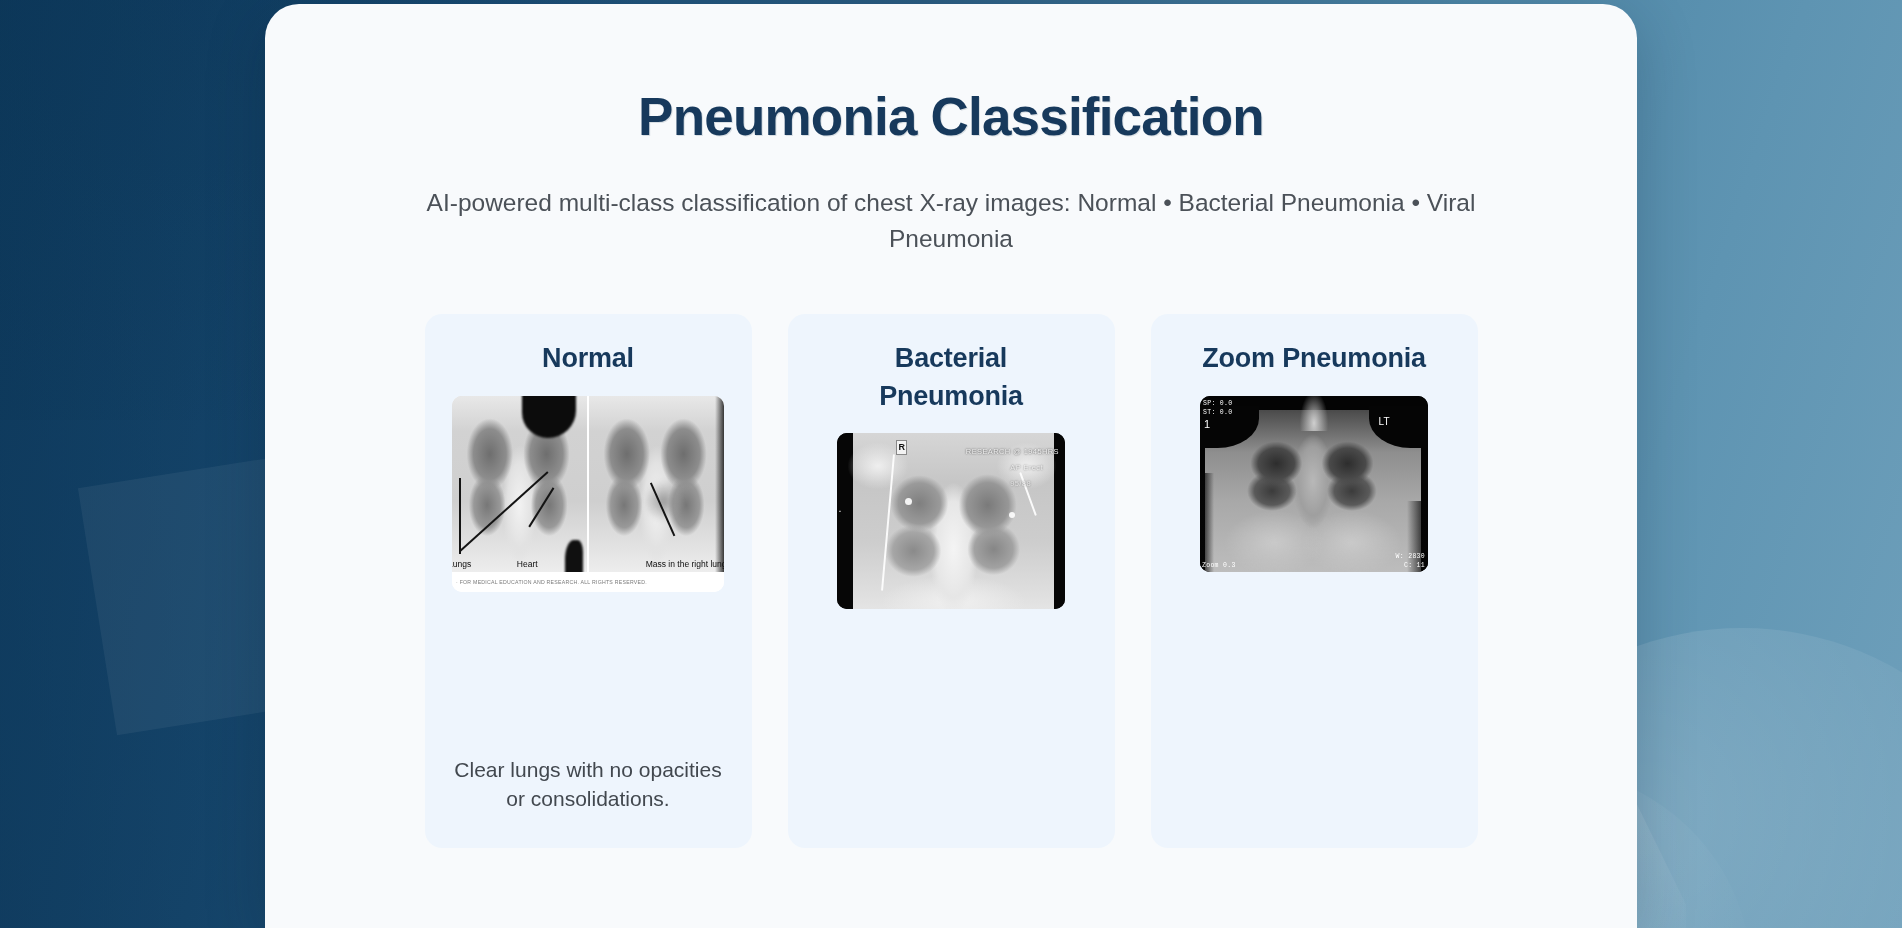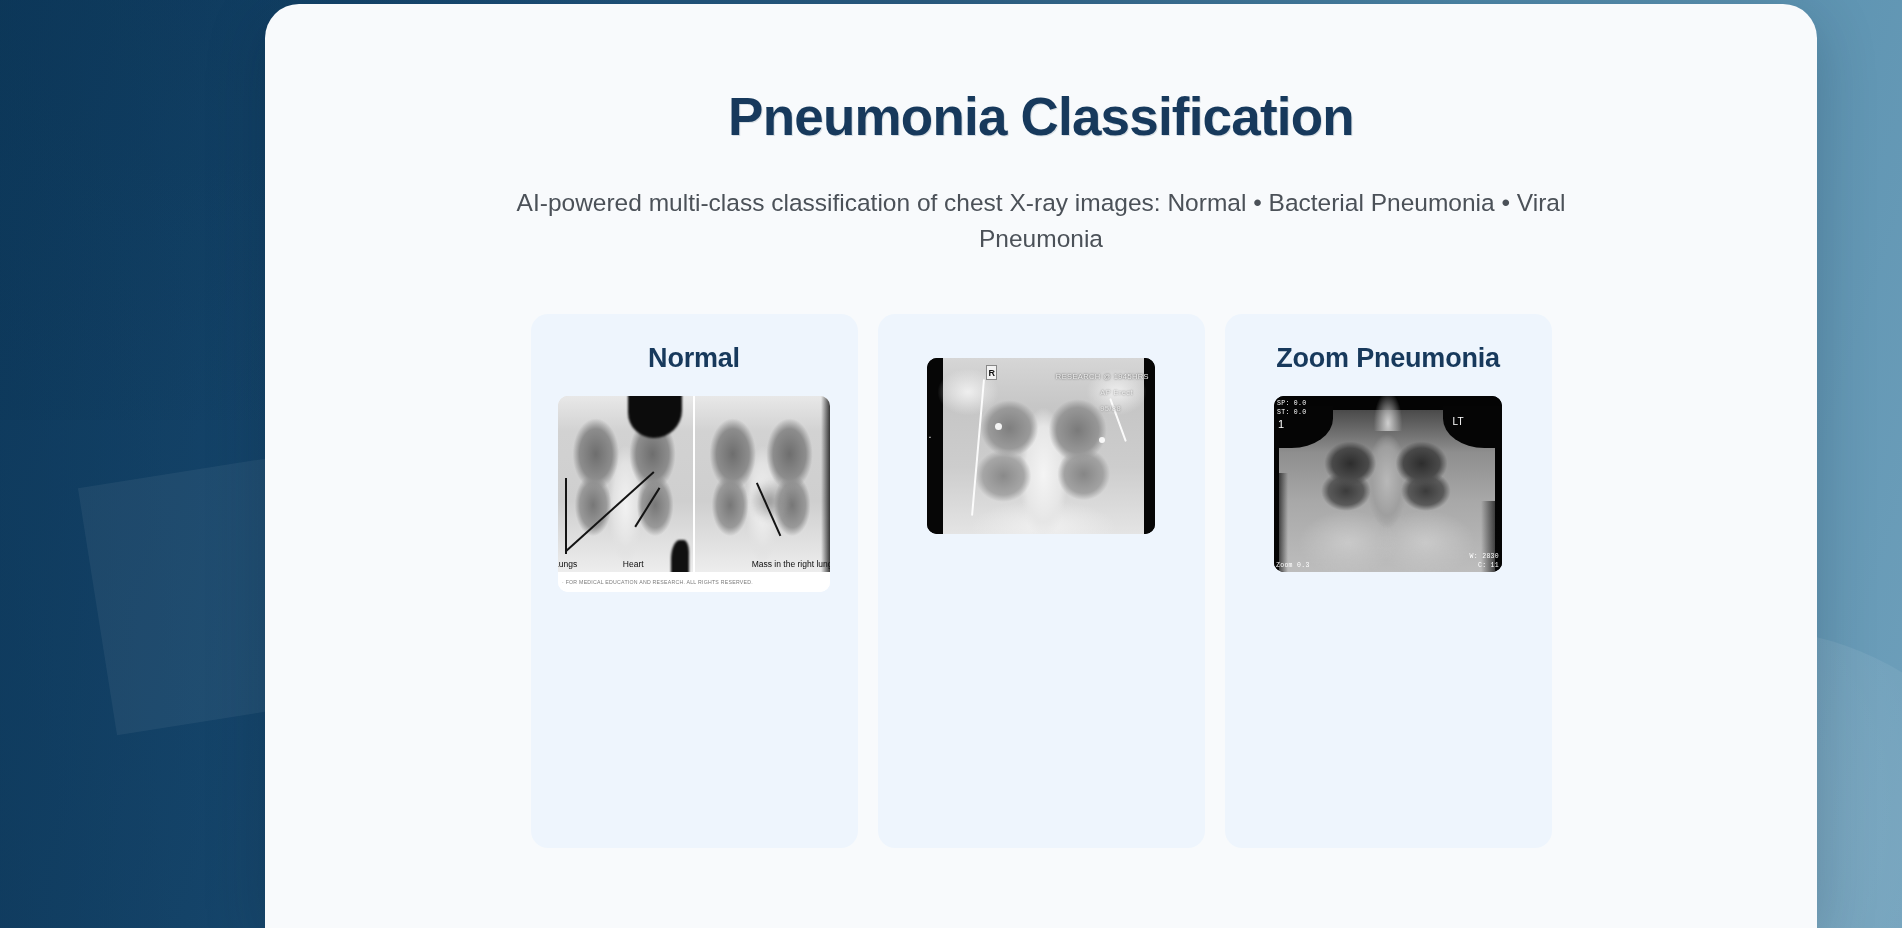--- a/index.html
+++ b/index.html
@@ -89,21 +89,21 @@
     border-left: 10px solid rgba(255,255,255,0.13);
     border-top-left-radius: 130px 240px;
     border-bottom-left-radius: 130px 240px;
   }
 
   
   .panel {
     position: absolute;
     left: 265px;
     top: 4px;
-    width: 1552px;
+    width: 1372px;
     height: 924px;
     background: #f8fafc;
     border-radius: 34px 34px 0 0;
     box-shadow: 0 14px 60px rgba(4, 26, 46, 0.22);
     padding: 84px 60px 7px;
     text-align: center;
   }
 
   .page-title {
     font-size: 53px;
@@ -121,21 +121,21 @@
     line-height: 1.45;
     color: #4b5158;
     font-weight: 400;
   }
 
   
   .card-row {
     display: flex;
     justify-content: center;
     align-items: center;
-    gap: 20px;
+    gap: 36px;
     margin-top: 58px;
   }
 
   .card {
     width: 327px;
     min-height: 534px;
     background: #eef5fd;
     border-radius: 17px;
     padding: 26px 18px 34px;
     display: flex;
@@ -382,23 +382,25 @@
               <div class="mass"></div>
               <div class="sidedark"></div>
               <div class="lead" style="left:46%; top:49%; width:58px; height:1.6px; transform: rotate(66deg);"></div>
               <div class="ann-label" style="left:42%; bottom:3px;">Mass in the right lung</div>
             </div>
 
           </div>
           <div class="f1-credit">· FOR MEDICAL EDUCATION AND RESEARCH. ALL RIGHTS RESERVED.</div>
         </div>
 
+        <div class="card-desc">Clear lungs with no opacities or consolidations.</div>
       </div>
 
       <div class="card">
+        <div class="card-title">Bacterial Pneumonia</div>
 
         <div class="xray-frame frame-2">
           <div class="f2">
             <div class="body"></div>
             <div class="shoulder-l"></div>
             <div class="shoulder-r"></div>
 
             <div class="tube" style="left:22%; top:12%; width:2px; height:78%; transform: rotate(5deg);"></div>
             <div class="tube" style="left:30%; top:37%; width:7px; height:7px; border-radius:50%;"></div>
             <div class="tube" style="right:16%; top:22%; width:2px; height:26%; transform: rotate(-20deg);"></div>

